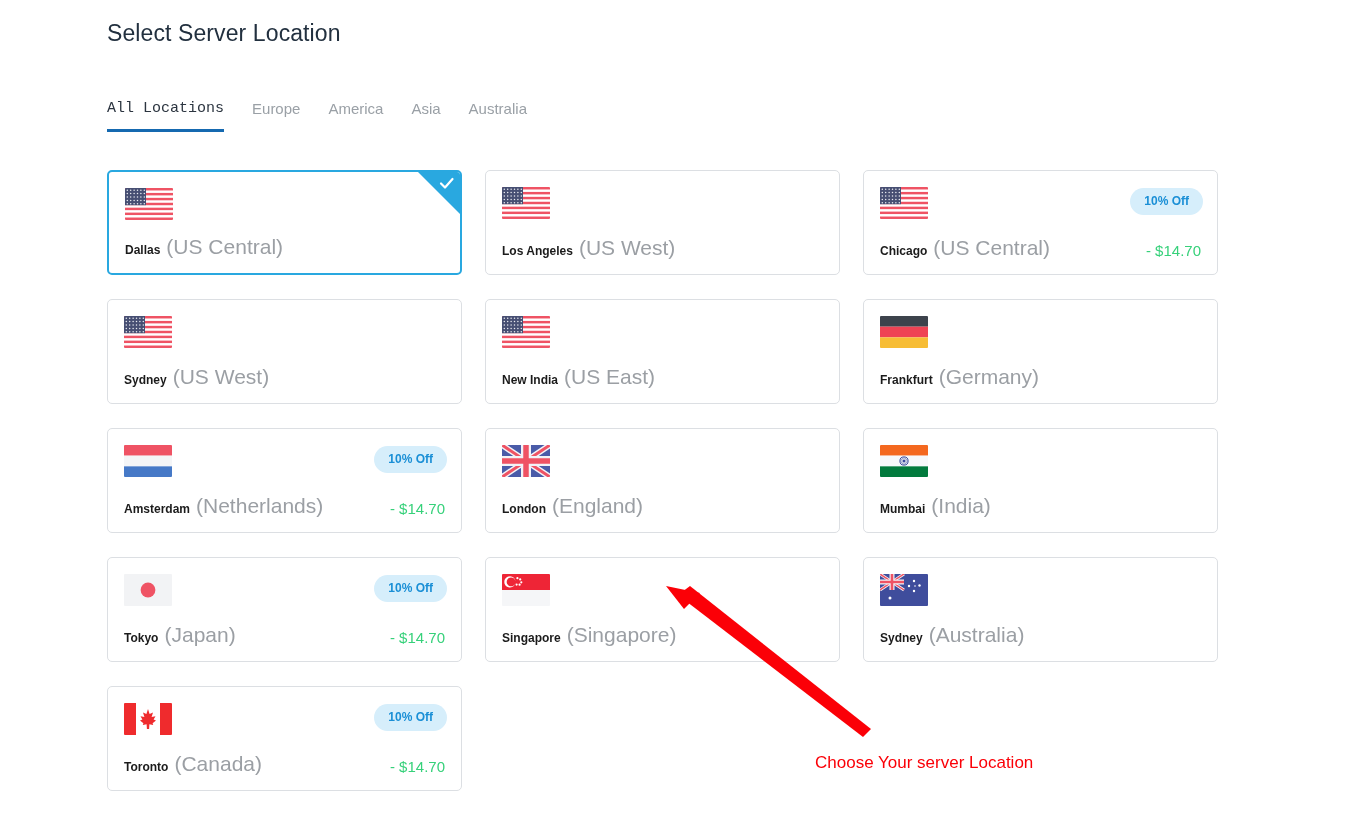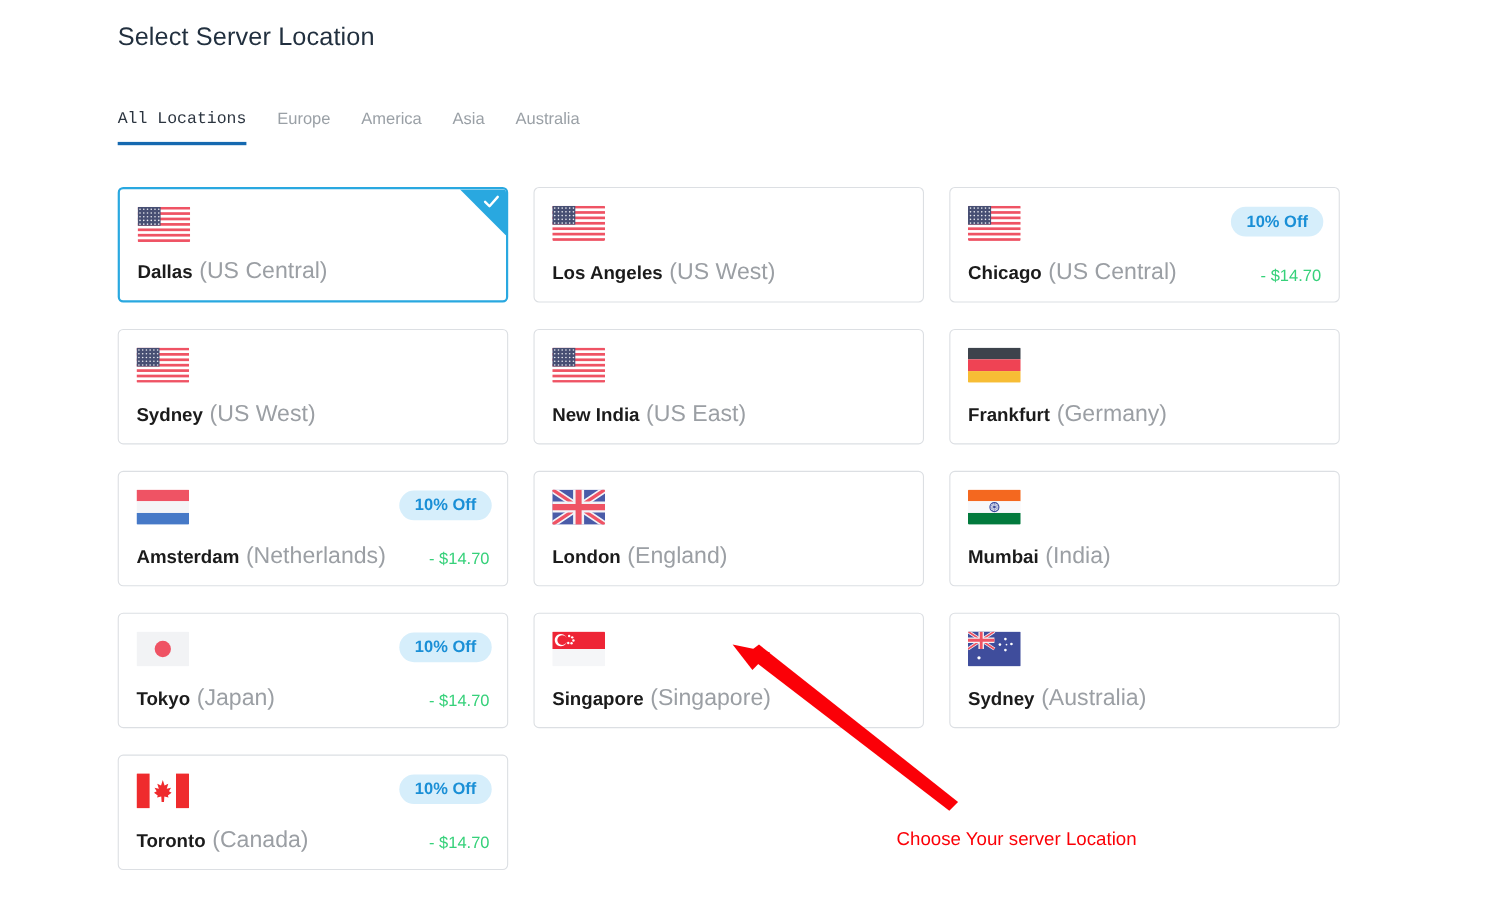--- a/index.html
+++ b/index.html
@@ -67,27 +67,27 @@
     width: 48px; height: 32px;
     border-radius: 1px;
     overflow: hidden;
   }
   .flag svg { display: block; width: 48px; height: 32px; }
 
   .namerow {
     position: absolute; left: 16px; bottom: 14px;
     display: flex; align-items: baseline; gap: 6px;
   }
-  .city { font-size: 17px; font-weight: bold; color: #1b1b1b; }
+  .city { font-size: 12px; font-weight: bold; color: #1b1b1b; }
   .region { font-size: 21px; color: #9b9fa4; }
 
   .badge {
     position: absolute; right: 14px; top: 17px;
     background: #d6eefb; color: #1a8fd6;
-    font-size: 15px; font-weight: bold;
+    font-size: 12px; font-weight: bold;
     padding: 6px 14px; border-radius: 14px;
     line-height: 15px;
   }
   .price {
     position: absolute; right: 16px; bottom: 15px;
     font-size: 15px; color: #36d17a; font-weight: 400;
   }
 
   .annotation-layer {
     position: absolute; left: 0; top: 0;

